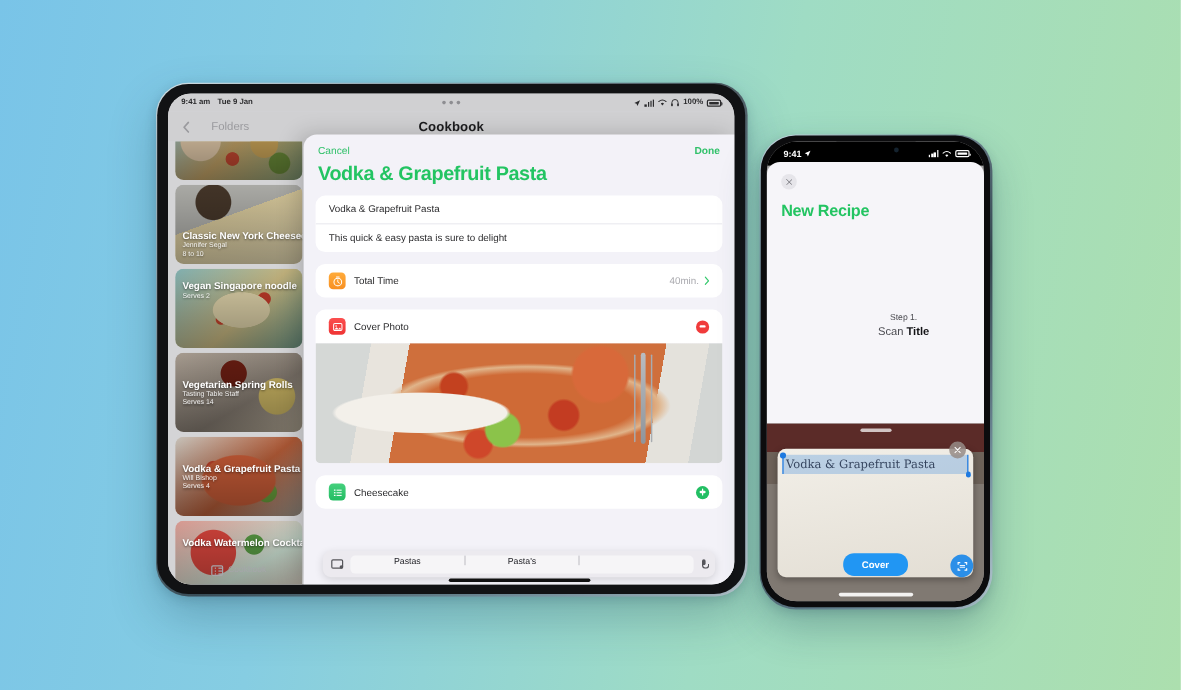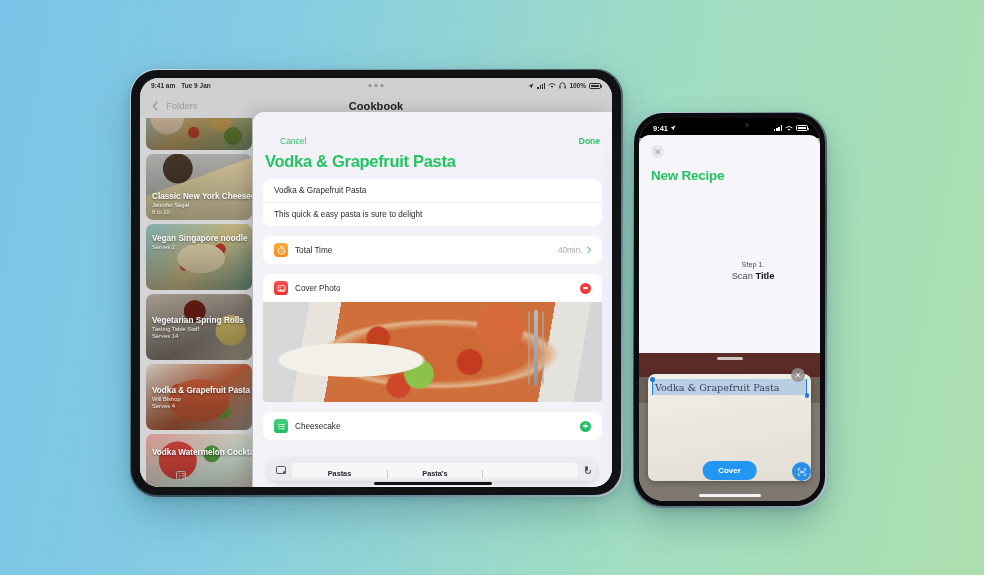--- a/index.html
+++ b/index.html
@@ -43,21 +43,21 @@
   .bars i:nth-child(3){height:4.4px}.bars i:nth-child(4){height:6px}
   .batt { width:12px; height:6px; border:1px solid #2b2b2d; border-radius:1.6px; position:relative; }
   .batt::after{content:"";position:absolute;left:1px;top:1px;bottom:1px;right:1px;background:#2b2b2d;border-radius:.5px;}
   .batt::before{content:"";position:absolute;right:-2.2px;top:1.7px;width:1.2px;height:2.4px;background:#2b2b2d;border-radius:0 1px 1px 0;}
 
   
   .ipad-nav {
     height:25px; background:#d0d0d2; display:flex; align-items:center;
     padding:0 12px; position:relative;
   }
-  .nav-back { display:flex; align-items:center; gap:8px; color:#9a9a9e; font-size:9.5px; }
+  .nav-back { display:flex; align-items:center; gap:18px; color:#9a9a9e; font-size:9.5px; }
   .nav-back svg { width:6px; height:10px; }
   .nav-title { position:absolute; left:50%; transform:translateX(-50%);
     font-size:11px; font-weight:700; color:#1c1c1e; letter-spacing:.1px; }
 
   
   .ipad-body { position:relative; height:calc(100% - 40px); background:#d4d4d6; }
   .sidebar { position:absolute; left:0; top:0; width:118px; height:100%; padding:0 6px; overflow:hidden; }
   .card {
     position:relative; height:66px; border-radius:7px; overflow:hidden; margin-bottom:4px;
   }
@@ -108,21 +108,21 @@
   .tab-icon::after{content:"";position:absolute;left:4.4px;top:1.9px;width:3.6px;height:.8px;background:#a6a6aa;
     box-shadow:0 2.4px 0 #a6a6aa,0 4.8px 0 #a6a6aa;}
 
   
   .sheet {
     position:absolute; left:113px; right:0; top:-6px; bottom:0;
     background:#f3f2f8; border-radius:11px 0 0 0;
     box-shadow:-5px 0 18px rgba(0,0,0,.18); overflow:hidden;
   }
   .sheet-top { display:flex; align-items:center; justify-content:space-between;
-    padding:24px 12px 0 12px;margin-left:15px; }
+    padding:8px 12px 0 12px; }
   .sheet-top span { font-size:8.5px; color:#31c16a; }
   .sheet-top .done { font-weight:600;text-align:center; }
   .sheet-h1 { padding:6px 12px 8px; font-size:16.5px; font-weight:700; color:#23c462;
     letter-spacing:-.3px; }
 
   .grp { background:#fff; border-radius:8px; margin:0 10px; overflow:hidden; }
   .grp .row { padding:7px 11px; font-size:8.2px; color:#2c2c2e;
     display:flex; align-items:center; }
   .grp .row + .row { border-top:.6px solid #ececf0; }
   .spacer { height:10px; }
@@ -159,21 +159,21 @@
     position:relative; }
   .cover-img::after{ content:""; position:absolute; right:19%; top:8%; width:4px; height:76%;
     background:linear-gradient(180deg,#b9bcc0,#8f949a); border-radius:2px;
     box-shadow:-7px 0 0 -1.4px #a8acb1, 7px 0 0 -1.4px #a8acb1; }
 
   
   .predbar { position:absolute; left:16px; right:16px; bottom:6px; height:22px;
     background:#eceaef; border-radius:7px; display:flex; align-items:center;
     padding:0 7px; box-shadow:0 2px 7px rgba(0,0,0,.14); }
   .pred-field { flex:1; height:15px; background:#f6f5f7; border-radius:4px;
-    display:flex; align-items:flex-end; margin:0 6px;font-weight:bold; }
+    display:flex; align-items:flex-start; margin:0 6px; }
   .pred-field span { flex:1; text-align:center; font-size:7.3px; color:#25252a; }
   .pred-field .sep { flex:none; width:.6px; height:8px; background:#c6c6cb; }
   .kb-ic { width:10px; height:8px; border:1px solid #55555a; border-radius:1.5px; position:relative; flex:none; }
   .kb-ic::after{content:"";position:absolute;right:-1px;bottom:-1px;width:3.5px;height:3.5px;border-radius:50%;background:#55555a;}
   .mic-ic { width:5px; height:8px; flex:none; position:relative; }
   .mic-ic::before{content:"";position:absolute;left:1px;top:0;width:3px;height:5px;border-radius:1.6px;background:#55555a;}
   .mic-ic::after{content:"";position:absolute;left:.5px;top:4.2px;width:4px;height:2.4px;
     border:1px solid #55555a;border-top:none;border-radius:0 0 3px 3px;}
   .home-ind { position:absolute; left:50%; bottom:2px; transform:translateX(-50%);
     width:118px; height:3px; background:#111; border-radius:2px; }

